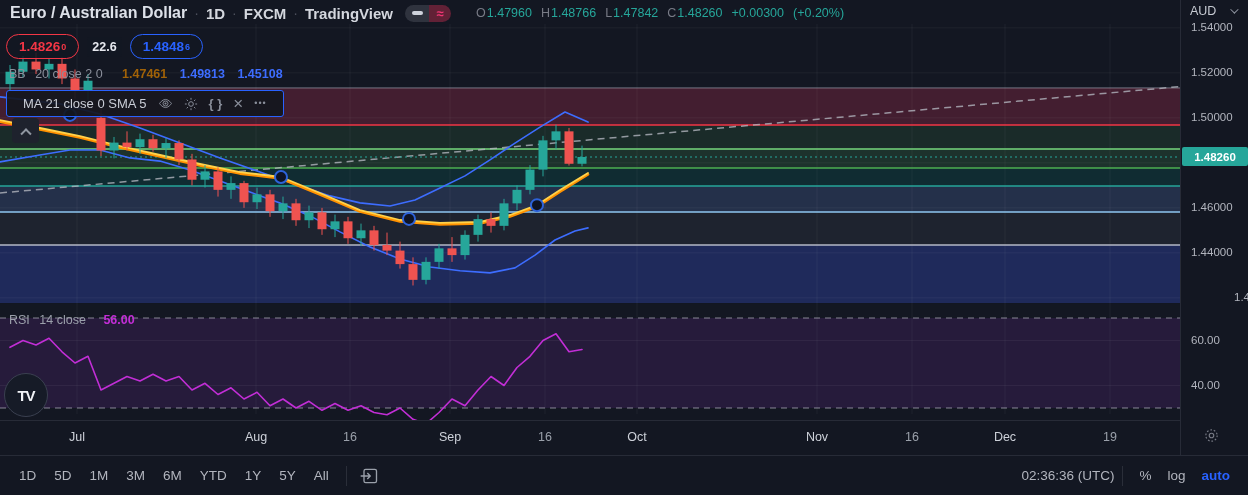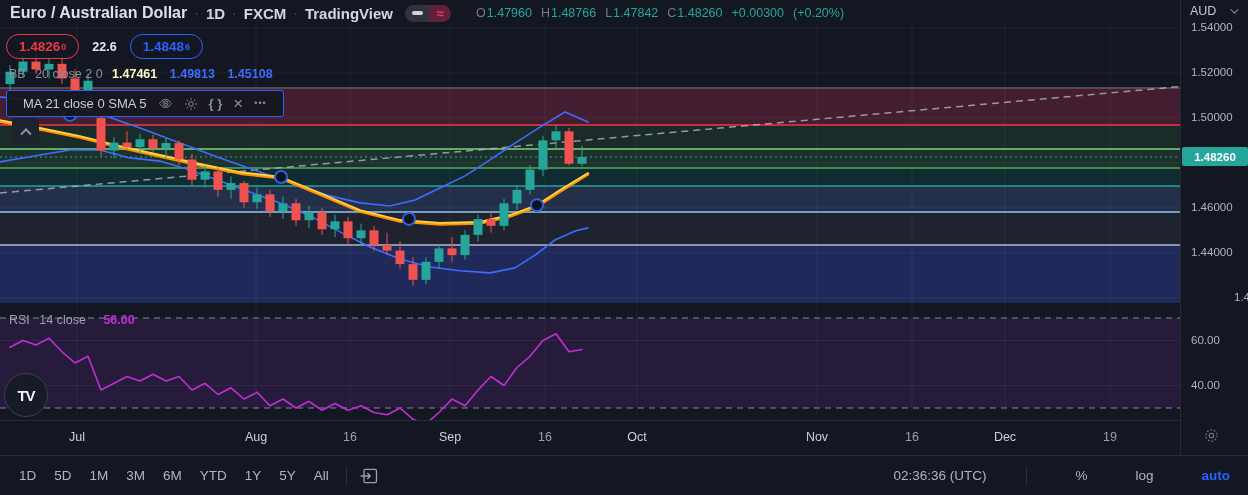--- a/index.html
+++ b/index.html
@@ -24,21 +24,21 @@
   .trade{position:absolute;left:6px;top:34px;display:flex;align-items:center;gap:8px;z-index:30;}
   .pbox{height:25px;min-width:72px;padding:0 12px;border-radius:13px;display:flex;align-items:center;justify-content:center;
         background:rgba(19,23,34,0.85);font-size:13.5px;font-weight:700;cursor:pointer;}
   .pbox sup{font-size:9px;margin-left:1px;}
   .sell{border:1.5px solid #f23645;color:#f23645;}
   .buy{border:1.5px solid #2962ff;color:#2962ff;}
   .spread{background:rgba(19,23,34,0.85);color:#e6e8ee;font-size:12.5px;font-weight:700;padding:3px 5px;border-radius:3px;}
   
   .bbleg{position:absolute;left:9px;top:67px;font-size:12.5px;z-index:30;white-space:nowrap;cursor:default;}
   .bbleg .gray{color:#8b8f9b;}
-  .bbleg .orange{color:#fef9c3;margin-left:6px;font-weight:600;}
+  .bbleg .orange{color:#a16207;margin-left:16px;font-weight:600;}
   .bbleg .blue{color:#3d6dff;margin-left:9px;font-weight:600;}
   .maleg{position:absolute;left:6px;top:90px;height:27px;display:flex;align-items:center;gap:11px;padding:0 16px;
          background:rgba(19,23,30,0.92);border:1px solid #2962ff;border-radius:3px;z-index:30;font-size:13px;color:#c9cdd6;}
   .maleg .ic{color:#8a8f9b;display:flex;align-items:center;cursor:pointer;font-size:13px;line-height:1;}
   .collapse{position:absolute;left:12px;top:118px;width:27px;height:25px;background:#1e222d;border-radius:4px;
             display:flex;align-items:center;justify-content:center;z-index:30;cursor:pointer;}
   .chev-up{width:8px;height:8px;border-left:2px solid #9096a1;border-top:2px solid #9096a1;transform:rotate(45deg) translate(2px,2px);}
   .rsileg{position:absolute;left:9px;top:313px;font-size:12.5px;z-index:30;white-space:nowrap;}
   .rsileg .gray{color:#9ba0ab;}
   .rsileg .val{color:#c22ed6;margin-left:14px;font-weight:700;margin-top:36px;}
@@ -57,21 +57,21 @@
   
   .taxis{position:absolute;left:0;top:420px;width:1180px;height:35px;border-top:1px solid #272b37;background:#131722;z-index:20;}
   .tlab{position:absolute;top:9px;transform:translateX(-50%);font-size:12.5px;cursor:default;}
   
   .toolbar{position:absolute;left:0;top:455px;width:1248px;height:40px;border-top:1px solid #272b37;background:#131722;
            display:flex;align-items:center;z-index:30;font-size:13.5px;}
   .ranges{display:flex;align-items:center;margin-left:10px;}
   .rbtn{padding:4px 9px;border-radius:4px;color:#b2b5be;cursor:pointer;}
   .vdiv{width:1px;height:20px;background:#2a2e39;margin:0 8px;}
   .goto{color:#9aa0aa;display:flex;align-items:center;cursor:pointer;margin-left:4px;}
-  .tb-right{margin-left:auto;display:flex;align-items:center;margin-right:10px;gap:32px;}
+  .tb-right{margin-left:auto;display:flex;align-items:center;margin-right:10px;}
   .clock{color:#b2b5be;cursor:pointer;}
   .tb-btn{padding:4px 8px;color:#b2b5be;cursor:pointer;border-radius:4px;}
   .tb-auto{color:#2962ff;font-weight:600;}
   svg#chart{position:absolute;left:0;top:0;z-index:5;cursor:crosshair;}
 </style>
 </head>
 <body>
 
 <div class="app">
 

